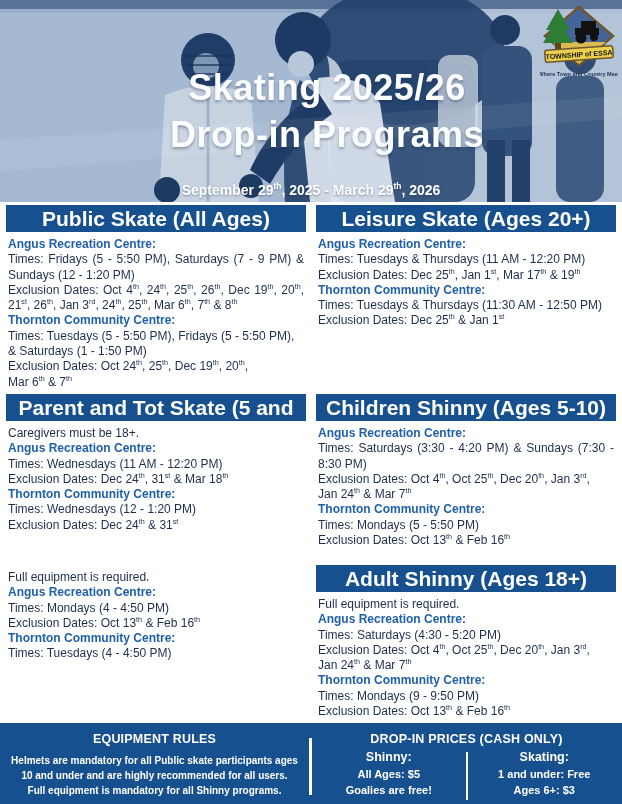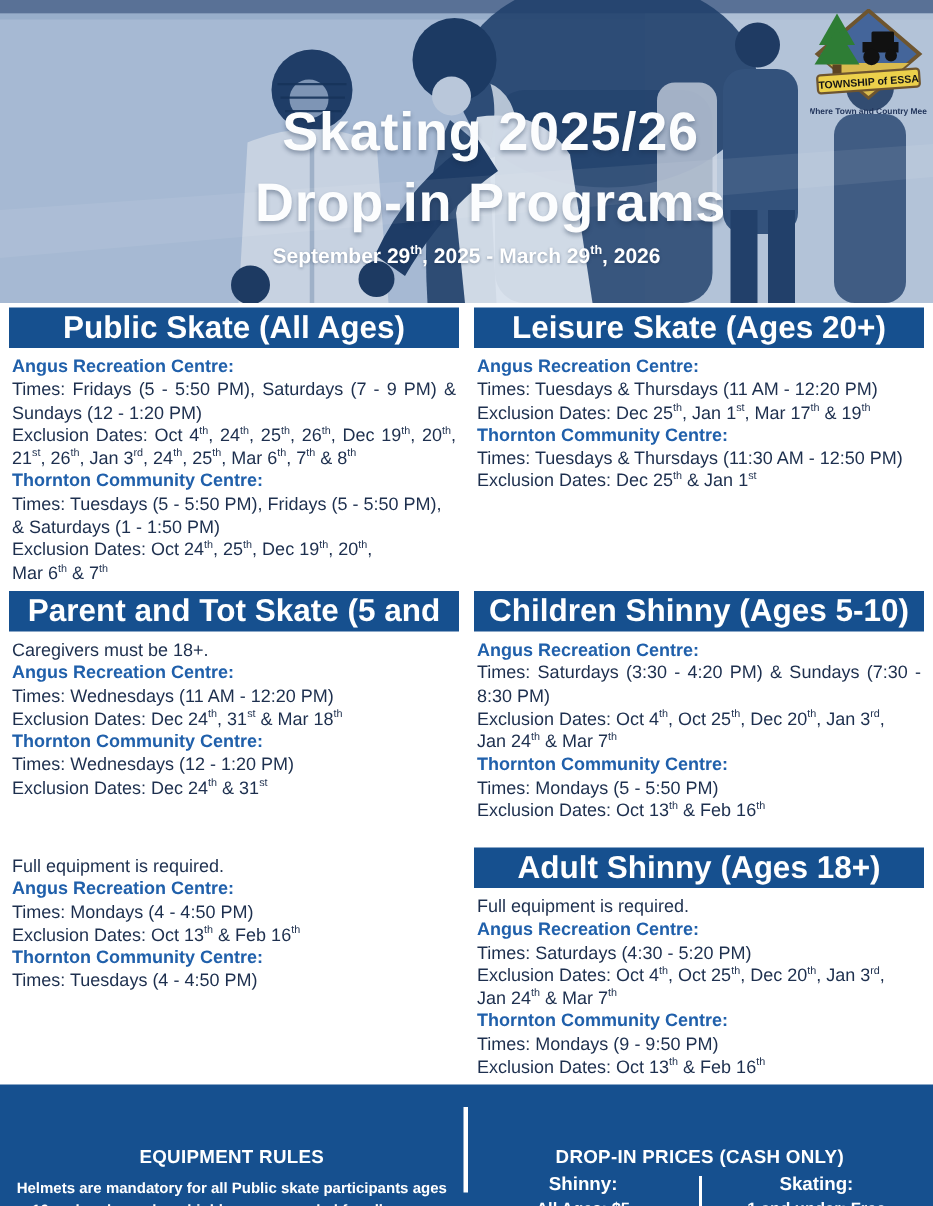--- a/index.html
+++ b/index.html
@@ -11,21 +11,21 @@
 
   
   .hero { position:absolute; top:0; left:0; width:622px; height:202px; overflow:hidden; }
   .hero-bg { position:absolute; top:0; left:0; }
   .hero-title {
     position:absolute; top:64px; left:16px; width:100%; margin:0; text-align:center;
     font-size:36px; line-height:47px; font-weight:bold; color:#fcfdfe;
     letter-spacing:0.5px; text-shadow:0 2px 3px rgba(20,40,70,0.35);
   }
   .hero-date {
-    position:absolute; top:162px; left:0; width:100%; text-align:center;
+    position:absolute; top:182px; left:0; width:100%; text-align:center;
     font-size:14px; font-weight:bold; color:#ffffff; text-shadow:0 1px 2px rgba(20,40,70,0.4);
   }
   .logo { position:absolute; top:6px; right:4px; width:78px; height:74px; }
 
   
   .grid {
     position:absolute; top:205px; left:6px; width:610px;
     display:grid; grid-template-columns:300px 300px; column-gap:10px;
     grid-template-rows:189px 171px 157px;
   }
@@ -36,21 +36,21 @@
   .sec-body { padding:5px 2px 0 2px; font-size:12px; line-height:15.3px; color:var(--body_text,#1d2f4e); }
   .venue { color:var(--venue_blue,#2060ab); font-weight:bold; }
   .txt { white-space:pre-line; }
   .justify { text-align:justify; }
 
   
   .footer {
     position:absolute; top:723px; left:0; width:622px; height:81px;
     background:var(--brand_blue,#16508f); color:#ffffff; display:flex;
   }
-  .f-half { width:309px; position:relative; text-align:center;margin-top:32px; }
+  .f-half { width:309px; position:relative; text-align:center; }
   .f-divider { width:3px; background:#ffffff; margin:15px 0 9px 0; }
   .f-title { margin-top:9px; font-size:12.5px; font-weight:bold; letter-spacing:0.2px; }
   .f-body { margin-top:7px; font-size:10px; font-weight:bold; line-height:15px; white-space:pre-line; }
   .price-cols { display:flex; margin-top:4px; }
   .price-col { flex:1;text-align:center; }
   .price-divider { width:2px; height:48px; background:#ffffff; margin-top:2px; }
   .price-head { font-size:12.5px; font-weight:bold; margin-bottom:2px; }
   .price-line { font-size:11px; font-weight:bold; line-height:16px; }
 </style>
 </head>

